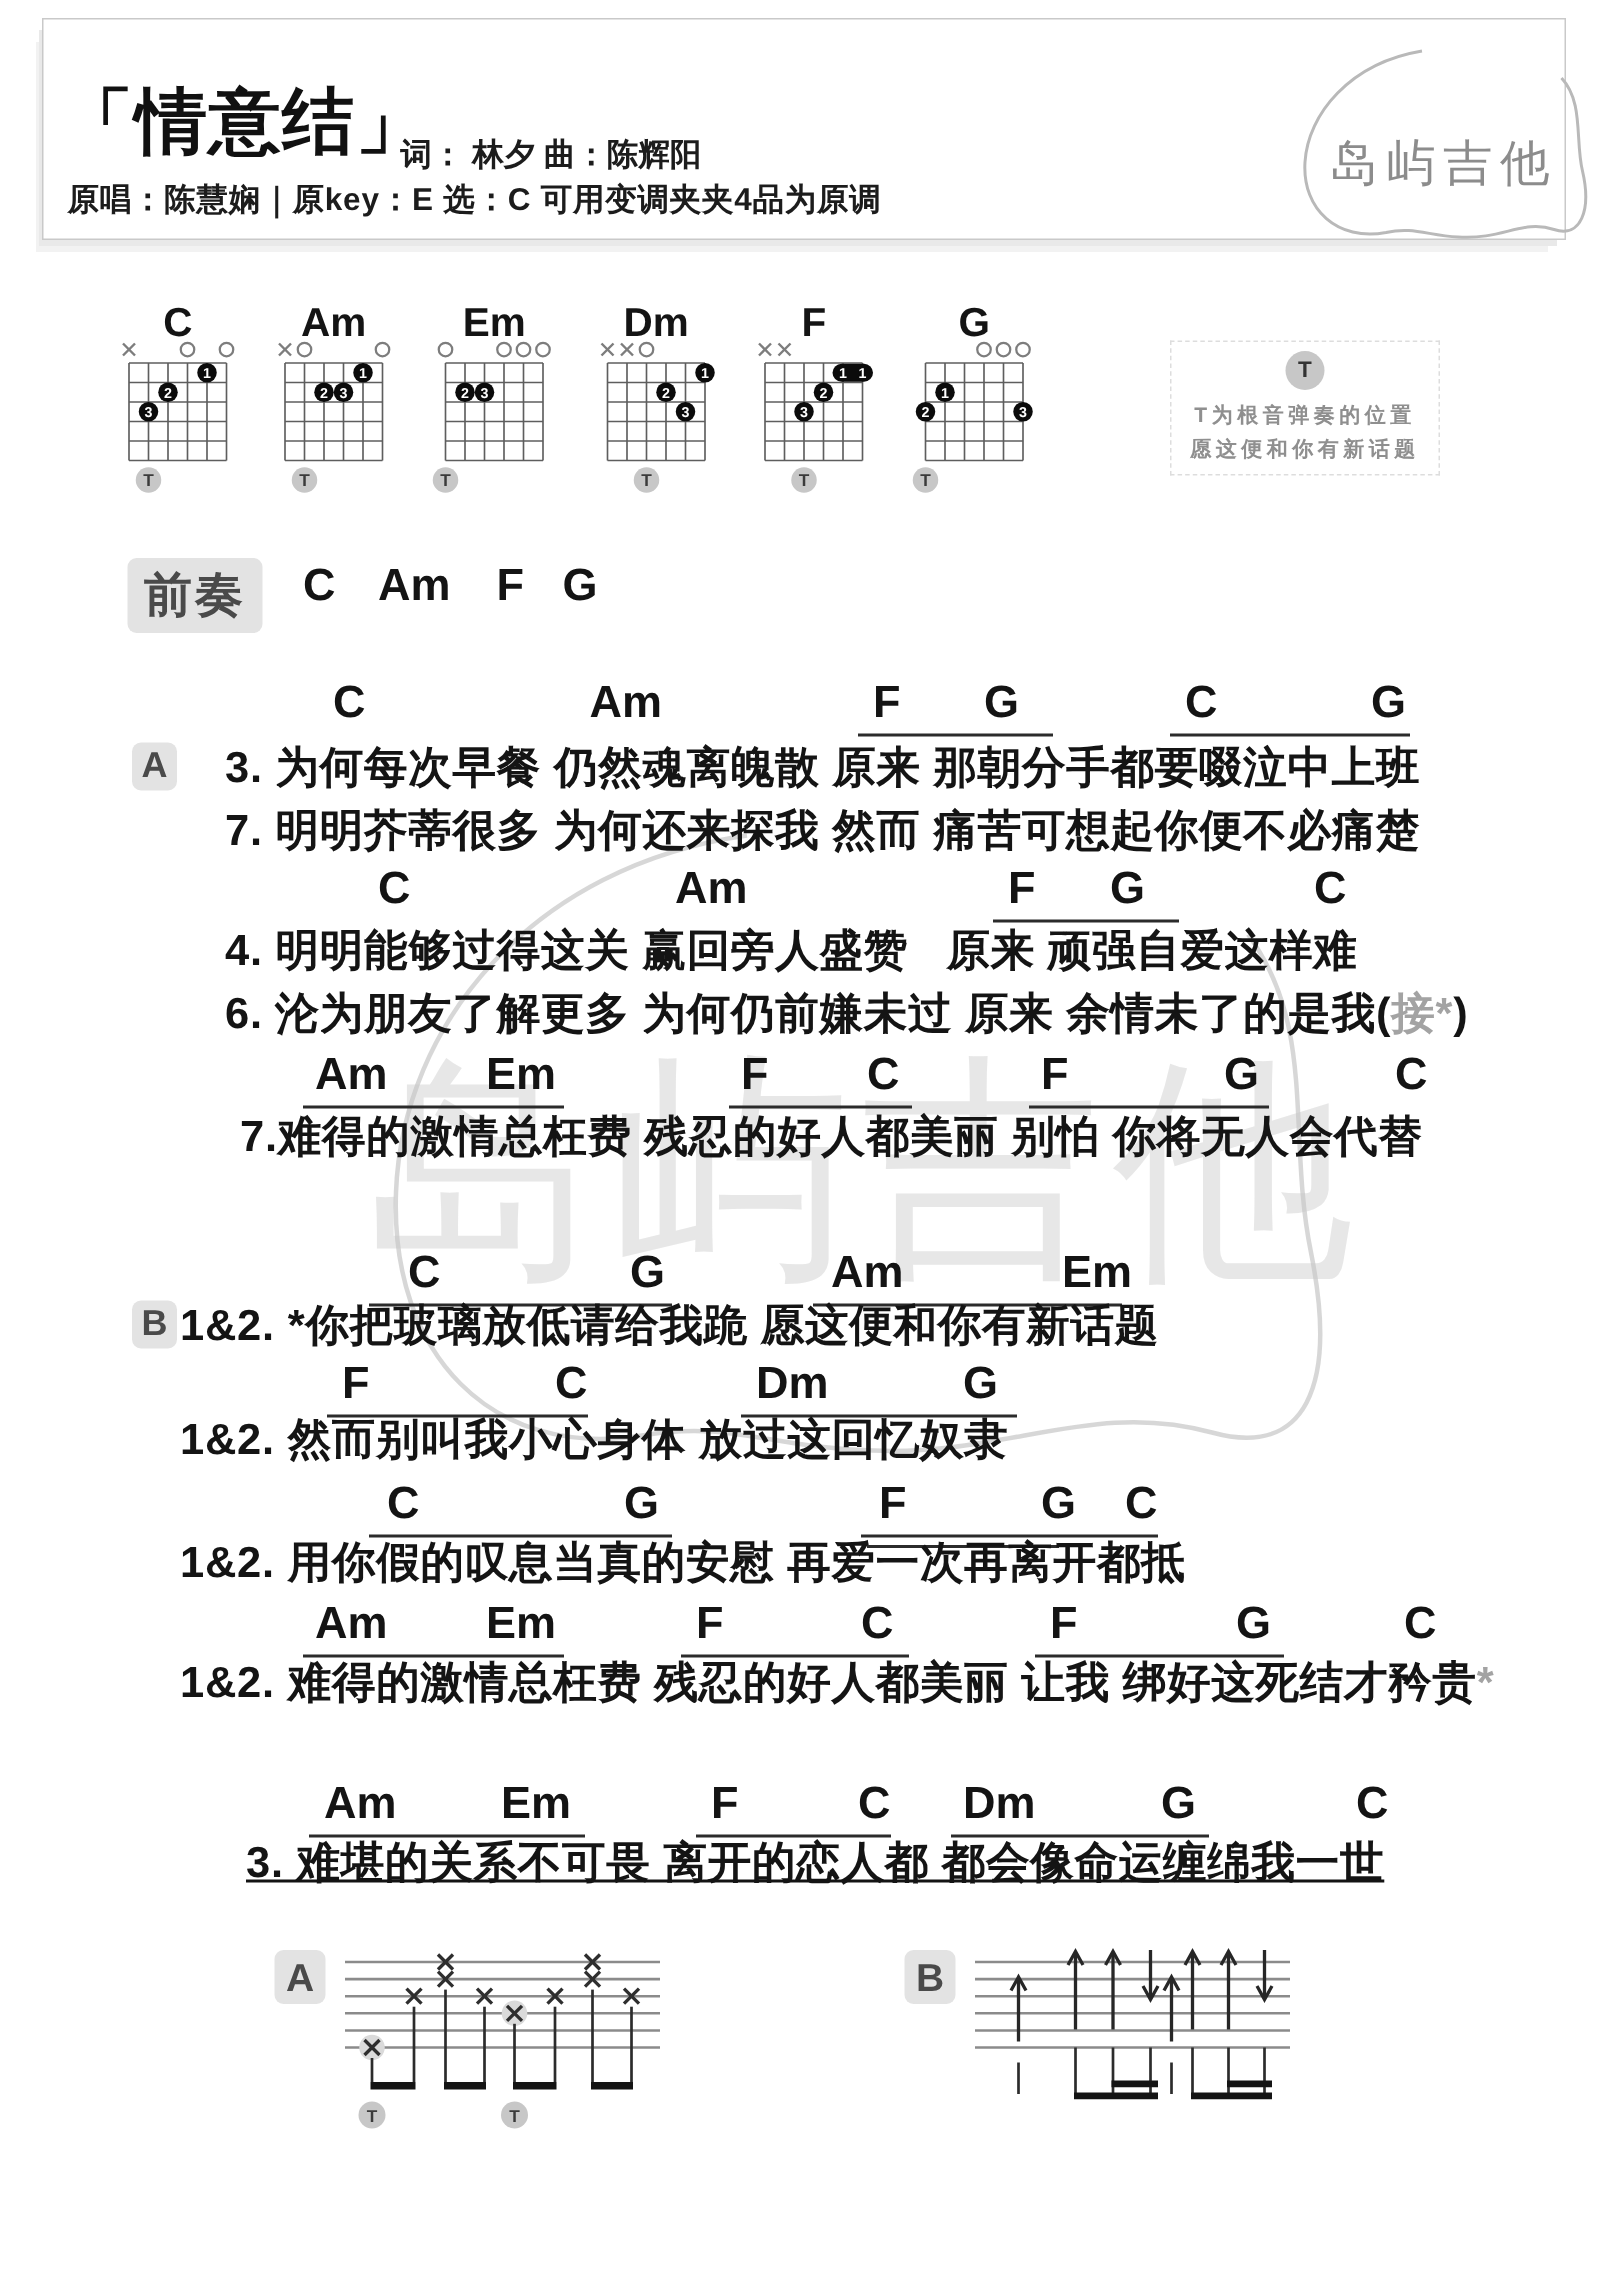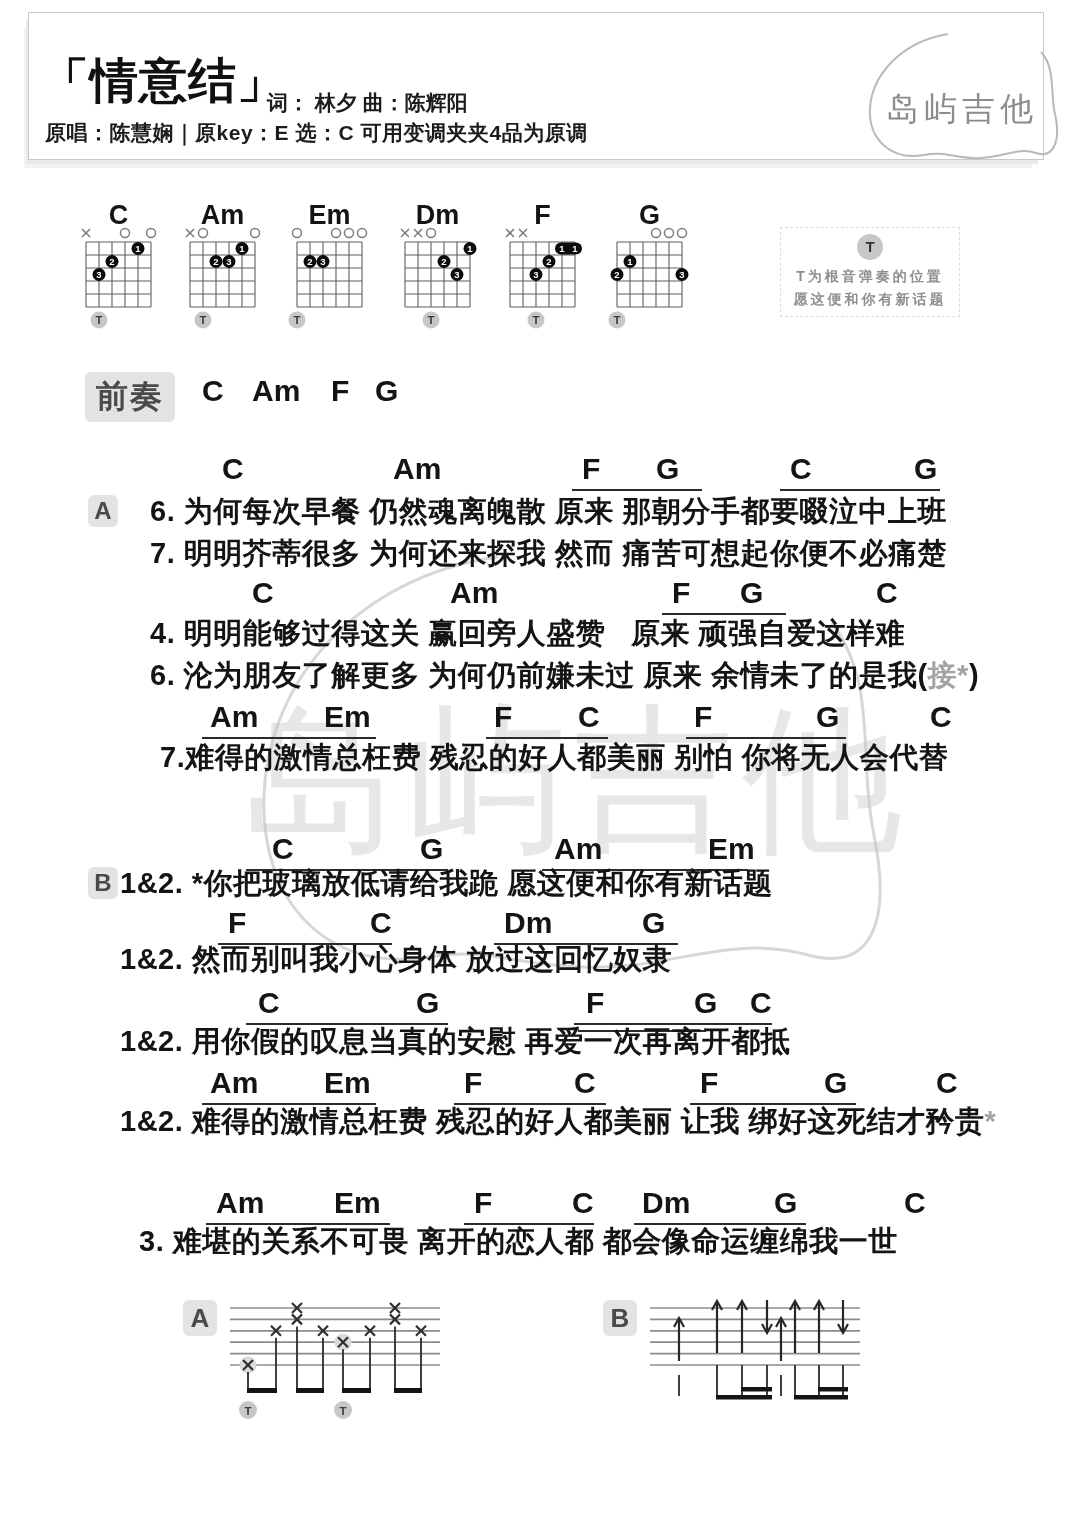--- a/index.html
+++ b/index.html
@@ -257,21 +257,21 @@
     <div>
         <span class="chord" style="left: 222px; top: 452px;">C</span>
         <span class="chord" style="left: 393px; top: 452px;">Am</span>
         <span class="chord" style="left: 582px; top: 452px;">F</span>
         <span class="chord" style="left: 656px; top: 452px;">G</span>
         <span class="chord" style="left: 790px; top: 452px;">C</span>
         <span class="chord" style="left: 914px; top: 452px;">G</span>
         <div class="rule" style="left: 572px; width: 130px; top: 489px;"></div>
         <div class="rule" style="left: 780px; width: 160px; top: 489px;"></div>
         <div class="badge line-badge" style="left: 88px; top: 495px;">A</div>
-        <div class="lyric" style="left: 150px; top: 492px;"><span>6. 为何每次早餐 仍然魂离魄散 原来 那朝分手都要啜泣中上班</span></div>
+        <div class="lyric" style="left: 150px; top: 492px;"><span>3. 为何每次早餐 仍然魂离魄散 原来 那朝分手都要啜泣中上班</span></div>
         <div class="lyric" style="left: 150px; top: 534px;"><span>7. 明明芥蒂很多 为何还来探我 然而 痛苦可想起你便不必痛楚</span></div>
         <span class="chord" style="left: 252px; top: 576px;">C</span>
         <span class="chord" style="left: 450px; top: 576px;">Am</span>
         <span class="chord" style="left: 672px; top: 576px;">F</span>
         <span class="chord" style="left: 740px; top: 576px;">G</span>
         <span class="chord" style="left: 876px; top: 576px;">C</span>
         <div class="rule" style="left: 662px; width: 124px; top: 613px;"></div>
         <div class="lyric" style="left: 150px; top: 614px;"><span>4. 明明能够过得这关 赢回旁人盛赞   原来 顽强自爱这样难</span></div>
         <div class="lyric" style="left: 150px; top: 656px;"><span>6. 沦为朋友了解更多 为何仍前嫌未过 原来 余情未了的是我(</span><span class="gray">接*</span><span>)</span></div>
         <span class="chord" style="left: 210px; top: 700px;">Am</span>
@@ -323,21 +323,21 @@
         <span class="chord" style="left: 216px; top: 1186px;">Am</span>
         <span class="chord" style="left: 334px; top: 1186px;">Em</span>
         <span class="chord" style="left: 474px; top: 1186px;">F</span>
         <span class="chord" style="left: 572px; top: 1186px;">C</span>
         <span class="chord" style="left: 642px; top: 1186px;">Dm</span>
         <span class="chord" style="left: 774px; top: 1186px;">G</span>
         <span class="chord" style="left: 904px; top: 1186px;">C</span>
         <div class="rule" style="left: 206px; width: 184px; top: 1223px;"></div>
         <div class="rule" style="left: 464px; width: 130px; top: 1223px;"></div>
         <div class="rule" style="left: 634px; width: 172px; top: 1223px;"></div>
-        <div class="lyric" style="left: 139px; top: 1222px;"><span>3. 难堪的关系不可畏 离开的恋人都 都会像命运缠绵我一世</span></div>
+        <div class="lyric" style="left: 164px; top: 1222px; text-decoration: underline;"><span>3. 难堪的关系不可畏 离开的恋人都 都会像命运缠绵我一世</span></div>
       </div>
 
     <div>
         <svg width="350" height="140" class="tab-svg" style="left:175px;top:1295px">
           <line x1="55" y1="13" x2="265" y2="13" class="tab-line"></line>
           <line x1="55" y1="24.4" x2="265" y2="24.4" class="tab-line"></line>
           <line x1="55" y1="35.8" x2="265" y2="35.8" class="tab-line"></line>
           <line x1="55" y1="47.2" x2="265" y2="47.2" class="tab-line"></line>
           <line x1="55" y1="58.6" x2="265" y2="58.6" class="tab-line"></line>
           <line x1="55" y1="70" x2="265" y2="70" class="tab-line"></line>

